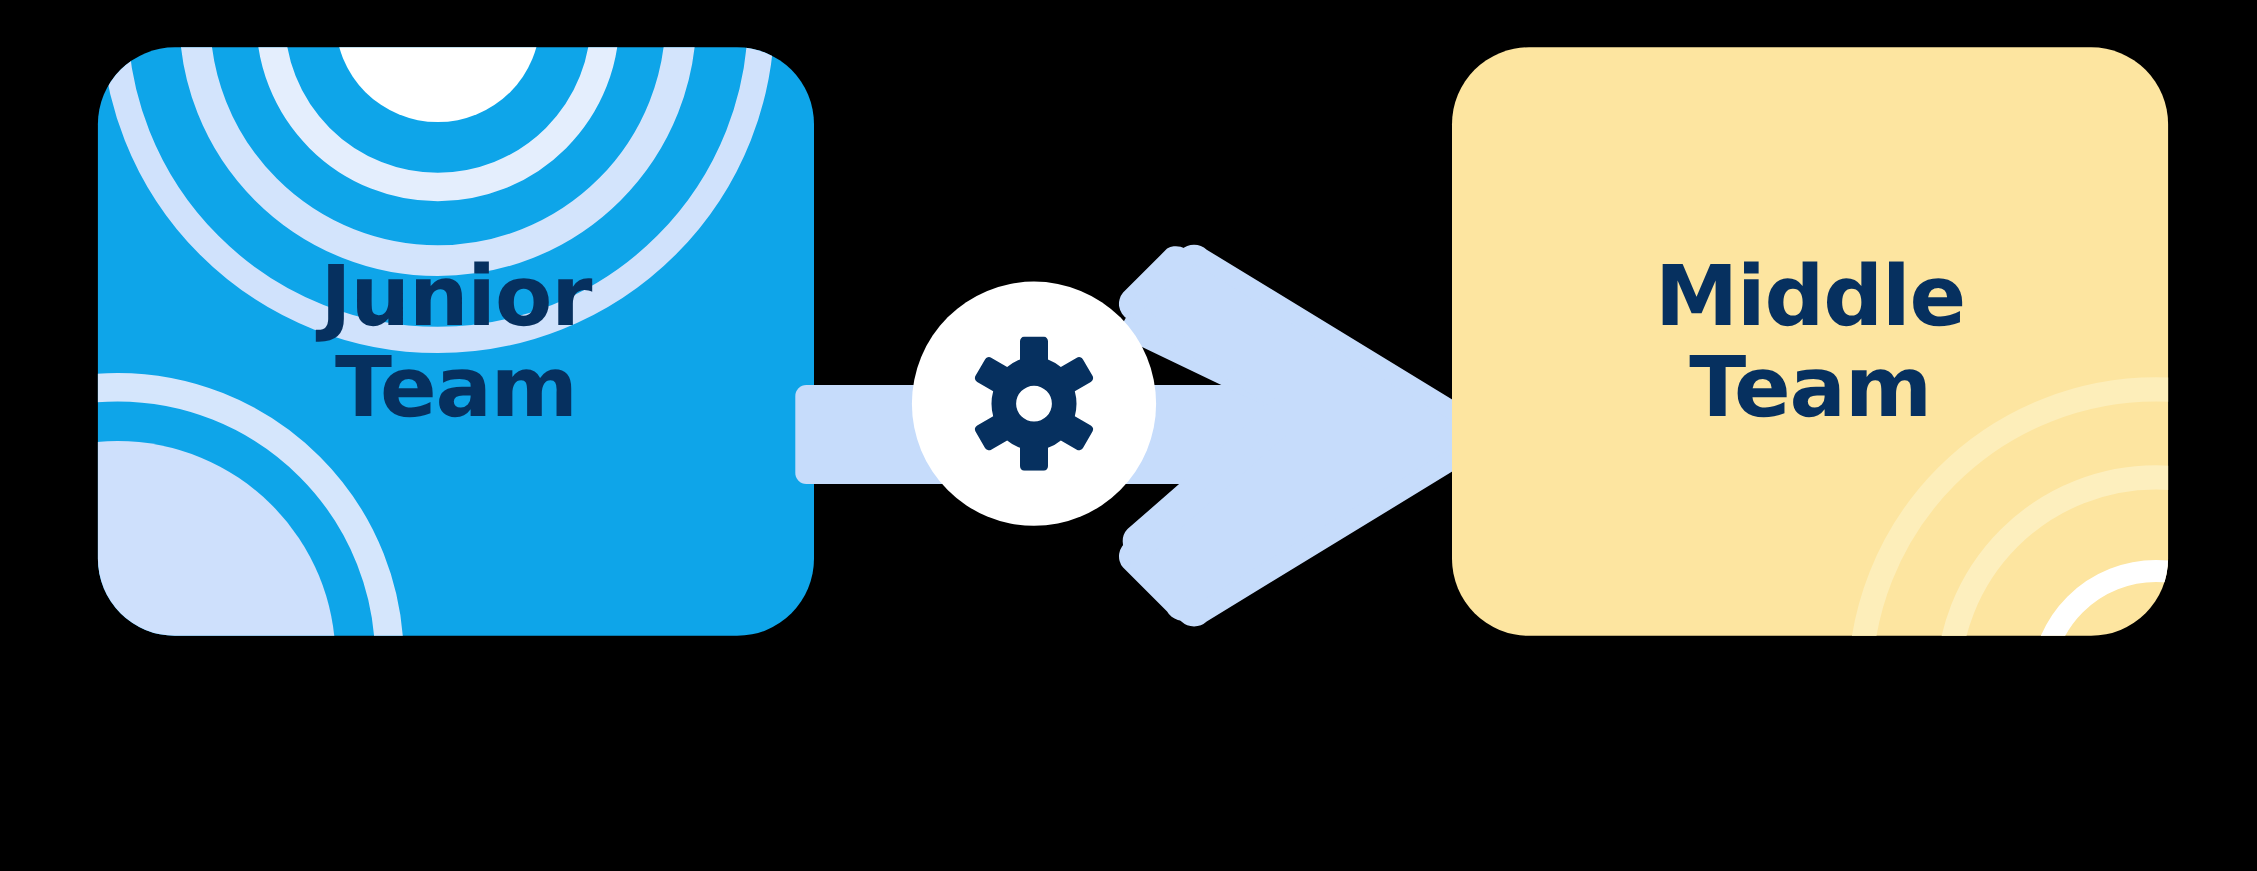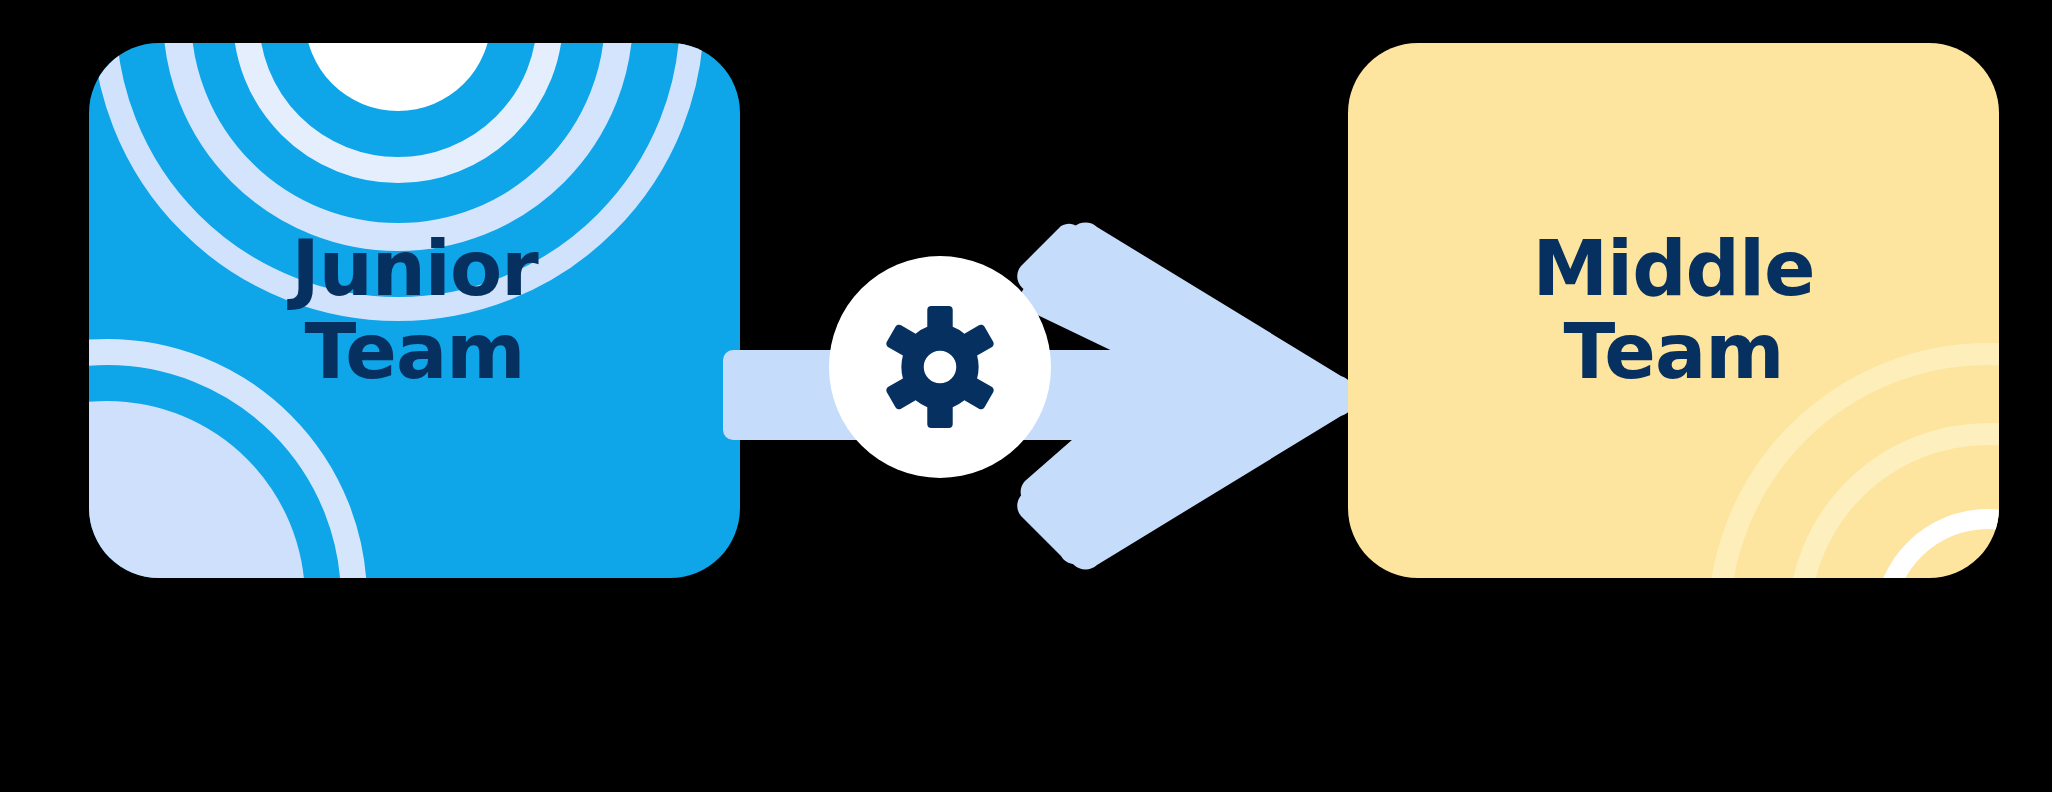--- a/index.html
+++ b/index.html
@@ -26,21 +26,21 @@
     top: 43px;
     width: 651px;
     height: 535px;
     border-radius: 70px;
     overflow: hidden;
     display: flex;
     align-items: center;
     justify-content: center;
   }
   #card-junior { left: 53px;   background: #0ea5e9; margin-left: 36px; }
-  #card-middle { left: 1348px; background: #fde5a0; }
+  #card-middle { left: 1320px; background: #fde5a0; }
 
   .card-label {
     position: relative;
     z-index: 5;
     text-align: center;
     font-family: "DejaVu Sans", sans-serif;
     font-weight: bold;
     font-size: 76px;
     line-height: 1.08;
     letter-spacing: -1px;

